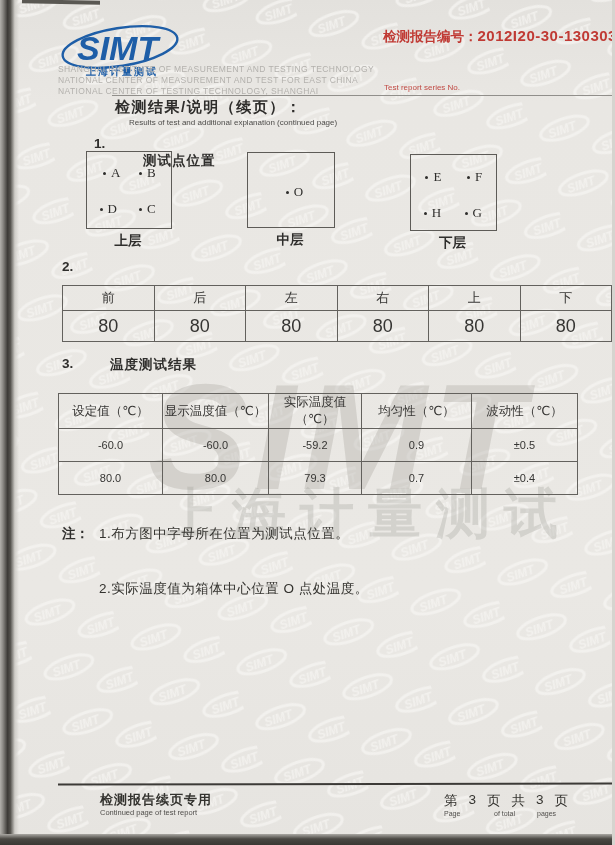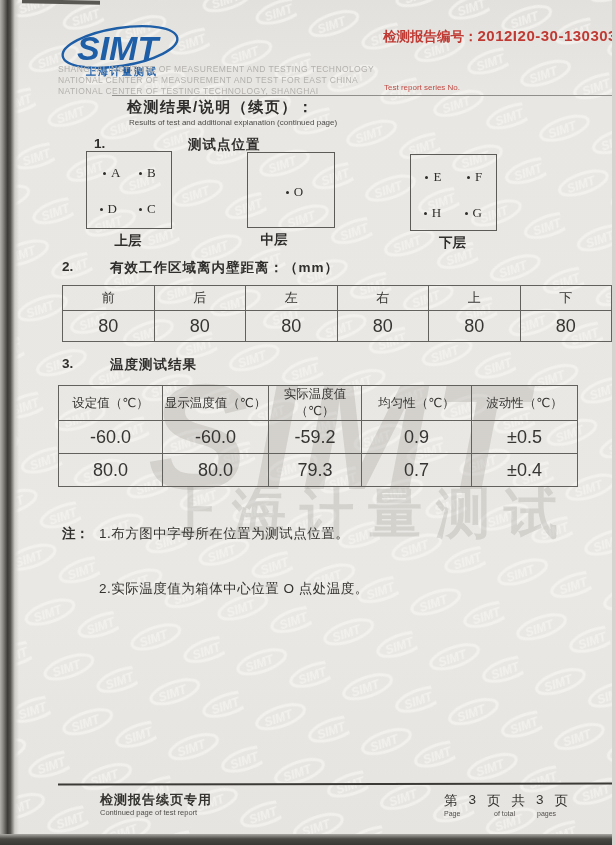--- a/index.html
+++ b/index.html
@@ -17,40 +17,40 @@
   .wm-big-cn{font-size:54px;margin-top:-34px;margin-left:16px;font-weight:bold;
     color:rgba(160,158,152,0.30);letter-spacing:14px;}
   .content{position:absolute;left:0;top:0;width:615px;height:845px;z-index:2;}
   
   .org-lines{left:58px;top:64px;font-size:8.5px;line-height:11px;color:#b3b1ad;letter-spacing:.4px;}
   .report-no{left:383px;top:27px;color:#c03a34;white-space:nowrap;}
   .report-no .lbl{font-size:13.5px;font-weight:600;}
   .report-no .val{font-size:15px;font-weight:bold;letter-spacing:.5px;}
   .report-no-sub{left:384px;top:47px;font-size:8px;color:#c04a44;margin-top:36px;}
   .sep-line{left:112px;top:95px;width:500px;height:1px;background:#918f8b;}
-  .doc-title{left:127px;top:98px;font-size:15px;font-weight:bold;letter-spacing:1.5px;color:#2e2d2b;}
+  .doc-title{left:115px;top:98px;font-size:15px;font-weight:bold;letter-spacing:1.5px;color:#2e2d2b;}
   .doc-subtitle{left:129px;top:118px;font-size:8px;color:#4e4d4b;}
   
   .sec-num{font-size:13.5px;font-weight:600;color:#2f2e2c;}
   .sec-title{font-size:13.5px;font-weight:600;letter-spacing:1px;color:#2f2e2c;}
   
   .diag-box{border:1px solid #5d5b57;background:transparent;}
   .diag-label{font-size:13.5px;font-weight:600;text-align:center;color:#2f2e2c;}
   .pt{position:absolute;font-family:"Liberation Serif","DejaVu Serif",serif;font-size:13px;color:#2e2d2b;white-space:nowrap;}
   .pt::before{content:"";display:inline-block;width:3px;height:3px;border-radius:50%;
     background:#2e2d2b;vertical-align:2px;margin-right:5px;}
   
   table{border-collapse:collapse;table-layout:fixed;}
   th,td{border:1px solid #63615d;text-align:center;font-weight:normal;color:#363533;padding:0;}
   .tbl-dist{left:62px;top:285px;width:550px;}
   .tbl-dist th{height:24px;font-size:13px;}
   .tbl-dist td{height:30px;font-size:18px;}
-  .tbl-temp{left:58px;top:385px;width:519px;}
+  .tbl-temp{left:58px;top:393px;width:519px;}
   .tbl-temp th{height:26px;font-size:12.5px;}
-  .tbl-temp td{height:32px;font-size:18px;}
+  .tbl-temp td{height:32px;font-size:11px;}
   
   .note-label{left:62px;top:525px;font-size:13.5px;font-weight:600;color:#2f2e2c;}
   .note-item{left:99px;font-size:13.5px;color:#34332f;letter-spacing:.5px;}
   .closing{left:257px;top:600px;font-size:13.5px;font-weight:600;color:#2f2e2c;letter-spacing:1px;}
   
   .foot-line{left:58px;top:783px;width:554px;height:2px;background:#3c3a37;transform:rotate(-.1deg);}
   .foot-title{left:100px;top:791px;font-size:13px;font-weight:600;letter-spacing:1px;color:#34332f;}
   .foot-sub{left:100px;top:808px;font-size:7.5px;color:#514f4c;}
   .page-row{left:444px;top:792px;display:flex;gap:11px;font-size:13.5px;color:#34332f;}
   .page-sub{top:810px;font-size:7px;color:#514f4c;}
@@ -106,45 +106,44 @@
       <span class="lbl">检测报告编号：</span><span class="val">2012I20-30-130303</span>
     </div>
     <div class="abs report-no-sub">Test report series No.</div>
 
     <div class="abs sep-line"></div>
 
     <div class="abs doc-title">检测结果/说明（续页）：</div>
     <div class="abs doc-subtitle">Results of test and additional explanation (continued page)</div>
 
     <div class="abs sec-num" style="left:94px;top:136px;">1.</div>
-    <div class="abs sec-title" style="left:143px;top:136px;margin-left:45px;">测试点位置</div>
+    <div class="abs sec-title" style="left:143px;top:152px;">测试点位置</div>
 
     <div class="abs diag-box" style="left:86px;top:151px;width:84px;height:76px;">
       <span class="pt" style="left:19%;top:17%;">A</span>
       <span class="pt" style="left:62%;top:17%;">B</span>
       <span class="pt" style="left:15%;top:64%;">D</span>
       <span class="pt" style="left:62%;top:64%;">C</span>
     </div>
     <div class="abs diag-label" style="left:86px;top:232px;width:84px;text-align:center;">上层</div>
 
     <div class="abs diag-box" style="left:247px;top:152px;width:86px;height:74px;">
       <span class="pt" style="left:44%;top:42%;">O</span>
     </div>
-    <div class="abs diag-label" style="left:231px;top:231px;width:86px;">中层</div>
+    <div class="abs diag-label" style="left:247px;top:231px;width:86px;">中层</div>
 
     <div class="abs diag-box" style="left:410px;top:154px;width:85px;height:75px;">
       <span class="pt" style="left:17%;top:19%;">E</span>
       <span class="pt" style="left:66%;top:19%;">F</span>
       <span class="pt" style="left:15%;top:66%;">H</span>
       <span class="pt" style="left:63%;top:66%;">G</span>
     </div>
     <div class="abs diag-label" style="left:410px;top:234px;width:85px;">下层</div>
 
     <div class="abs sec-num" style="left:62px;top:259px;">2.</div>
-    <div class="abs sec-title" style="left:110px;top:259px;">有效工作区域离内壁距离：（mm）</div>
 
     <table class="abs tbl-dist">
       <tbody>
           <tr>
         <th>前</th>
         <th>后</th>
         <th>左</th>
         <th>右</th>
         <th>上</th>
         <th>下</th>

